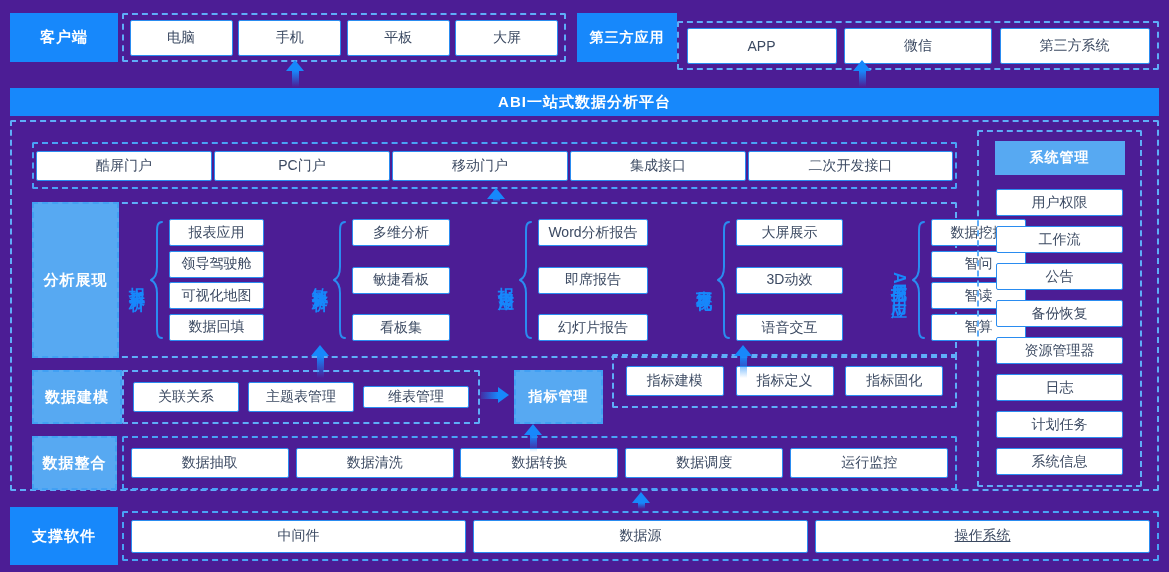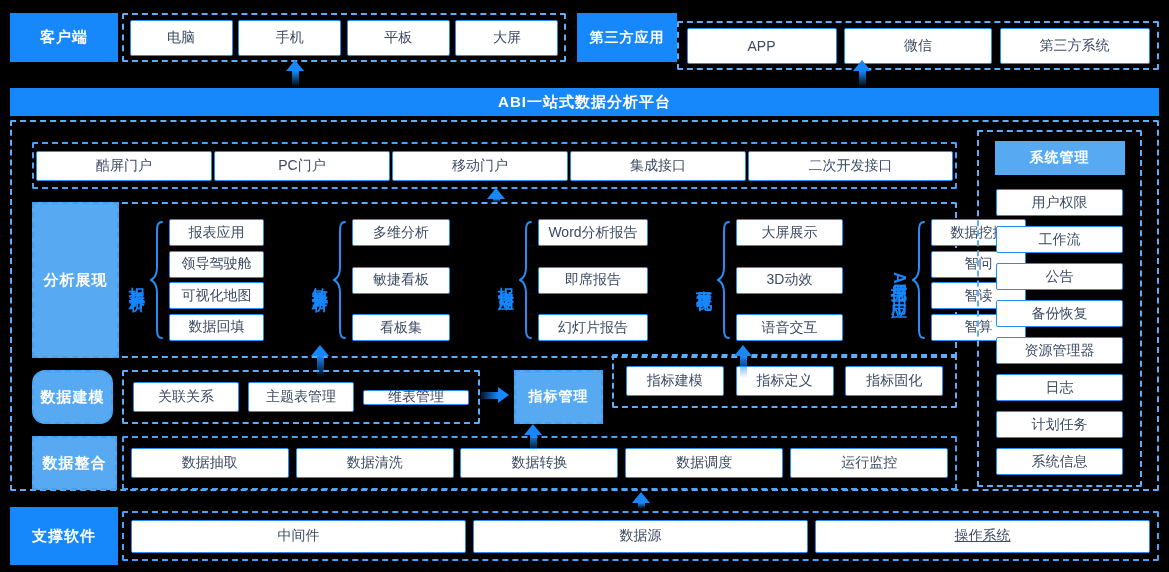--- a/index.html
+++ b/index.html
@@ -1,17 +1,17 @@
 <!DOCTYPE html>
 <html><head>
 <meta charset="utf-8">
 <style>
   html,body{margin:0;padding:0;background:#fff;}
   body{font-family:"Liberation Sans","DejaVu Sans",sans-serif;}
-  #page{position:relative;width:1169px;height:572px;background:#000000;overflow:hidden;}
+  #page{position:relative;width:1169px;height:572px;background:#4c1d95;overflow:hidden;}
   .abs{position:absolute;box-sizing:border-box;}
   
   .solid{background:#1788fb;color:#fff;font-weight:700;font-size:15px;
          display:flex;align-items:center;justify-content:center;letter-spacing:1px;}
   
   .lite{background:#57a9f2;color:#fff;font-weight:700;font-size:15px;
         border:2px dashed #41a0f3;display:flex;align-items:center;justify-content:center;letter-spacing:1px;}
   
   .dash{border:2px dashed #5fadf8;border-radius:2px;}
   .dotted{border:2px dashed #4aa2f6;border-radius:2px;}
@@ -132,25 +132,25 @@
             <div class="wbox">数据挖掘</div>
             <div class="wbox">智问</div>
             <div class="wbox">智读</div>
             <div class="wbox">智算</div>
           </div>
         </div>
 
       </div>
     </div>
 
-    <div class="abs lite" style="left:20px;top:248px;width:81px;height:54px;border-radius:13px;">数据建模</div>
+    <div class="abs lite" style="left:20px;top:248px;width:90px;height:54px;">数据建模</div>
     <div class="abs dash row-flex" style="left:110px;top:248px;width:358px;height:54px;">
       <div class="wbox" style="width:106px;height:30px;">关联关系</div>
       <div class="wbox" style="width:106px;height:30px;">主题表管理</div>
-      <div class="wbox" style="width:106px;height:15px;">维表管理</div>
+      <div class="wbox" style="width:106px;height:22px;">维表管理</div>
     </div>
     <div class="abs lite" style="left:502px;top:248px;width:89px;height:54px;font-size:14px;">指标管理</div>
     <div class="abs dash row-flex" style="left:600px;top:232px;width:345px;height:54px;">
       <div class="wbox" style="width:98px;height:30px;">指标建模</div>
       <div class="wbox" style="width:98px;height:30px;">指标定义</div>
       <div class="wbox" style="width:98px;height:30px;">指标固化</div>
     </div>
 
     <div class="abs lite" style="left:20px;top:314px;width:85px;height:54px;">数据整合</div>
     <div class="abs dotted row-flex" style="left:110px;top:314px;width:835px;height:54px;">

